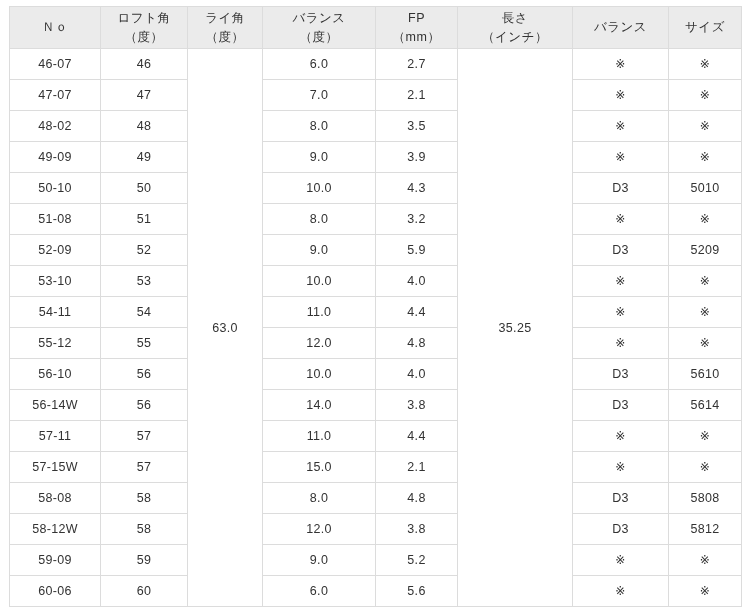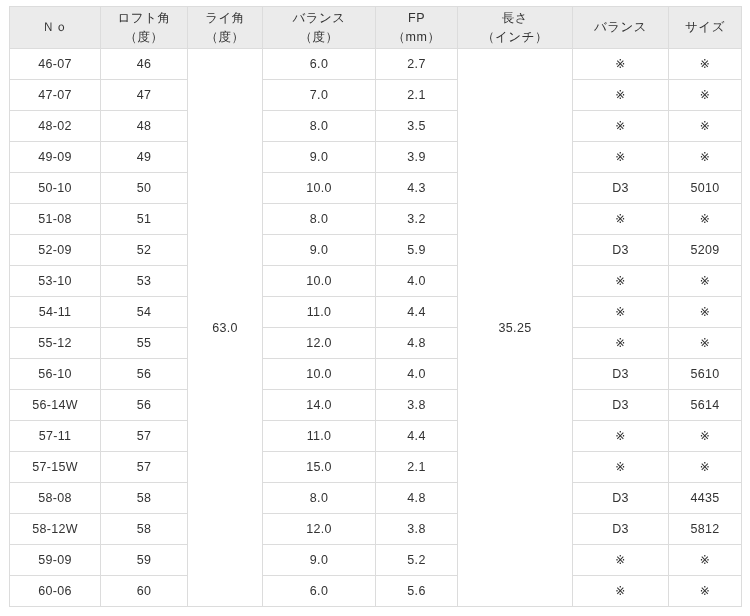--- a/index.html
+++ b/index.html
@@ -247,21 +247,21 @@
           <td>2.1</td>
           <td><span class="mark">※</span></td>
           <td><span class="mark">※</span></td>
         </tr>
         <tr>
           <td>58-08</td>
           <td>58</td>
           <td>8.0</td>
           <td>4.8</td>
           <td>D3</td>
-          <td>4435</td>
+          <td>5808</td>
         </tr>
         <tr>
           <td>58-12W</td>
           <td>58</td>
           <td>12.0</td>
           <td>3.8</td>
           <td>D3</td>
           <td>5812</td>
         </tr>
         <tr>

